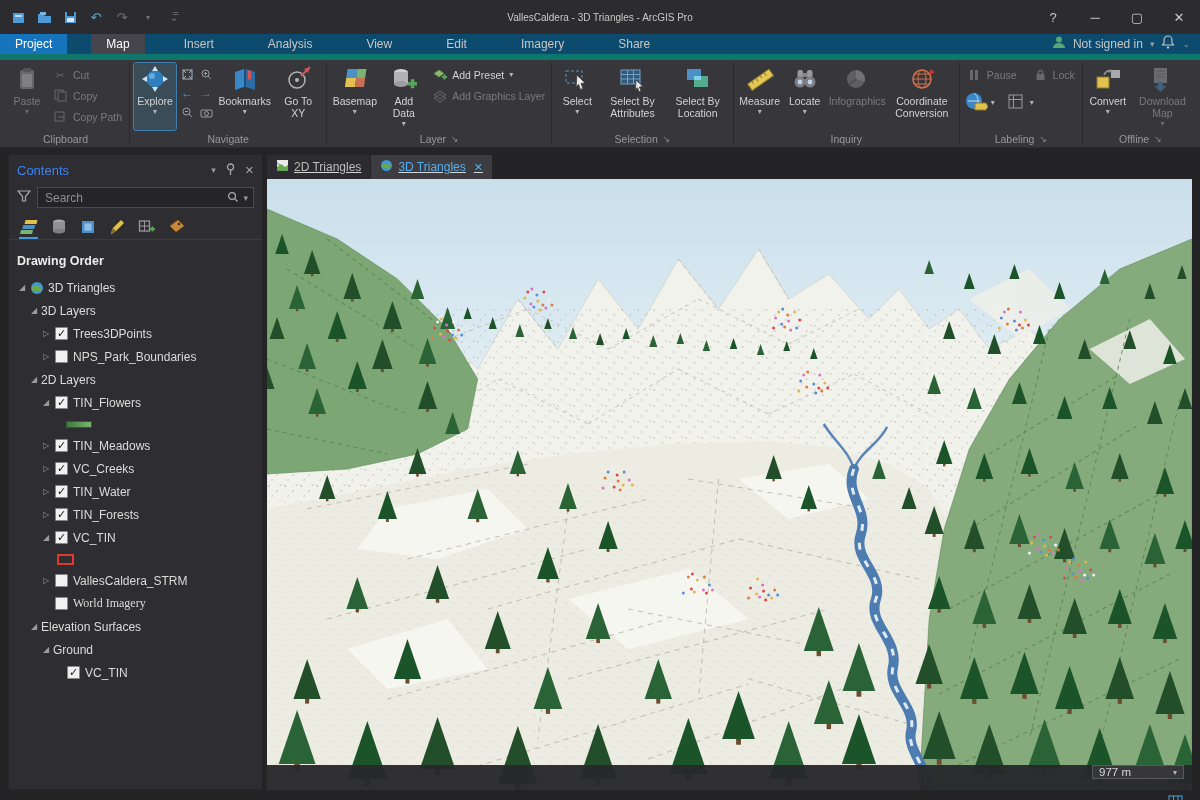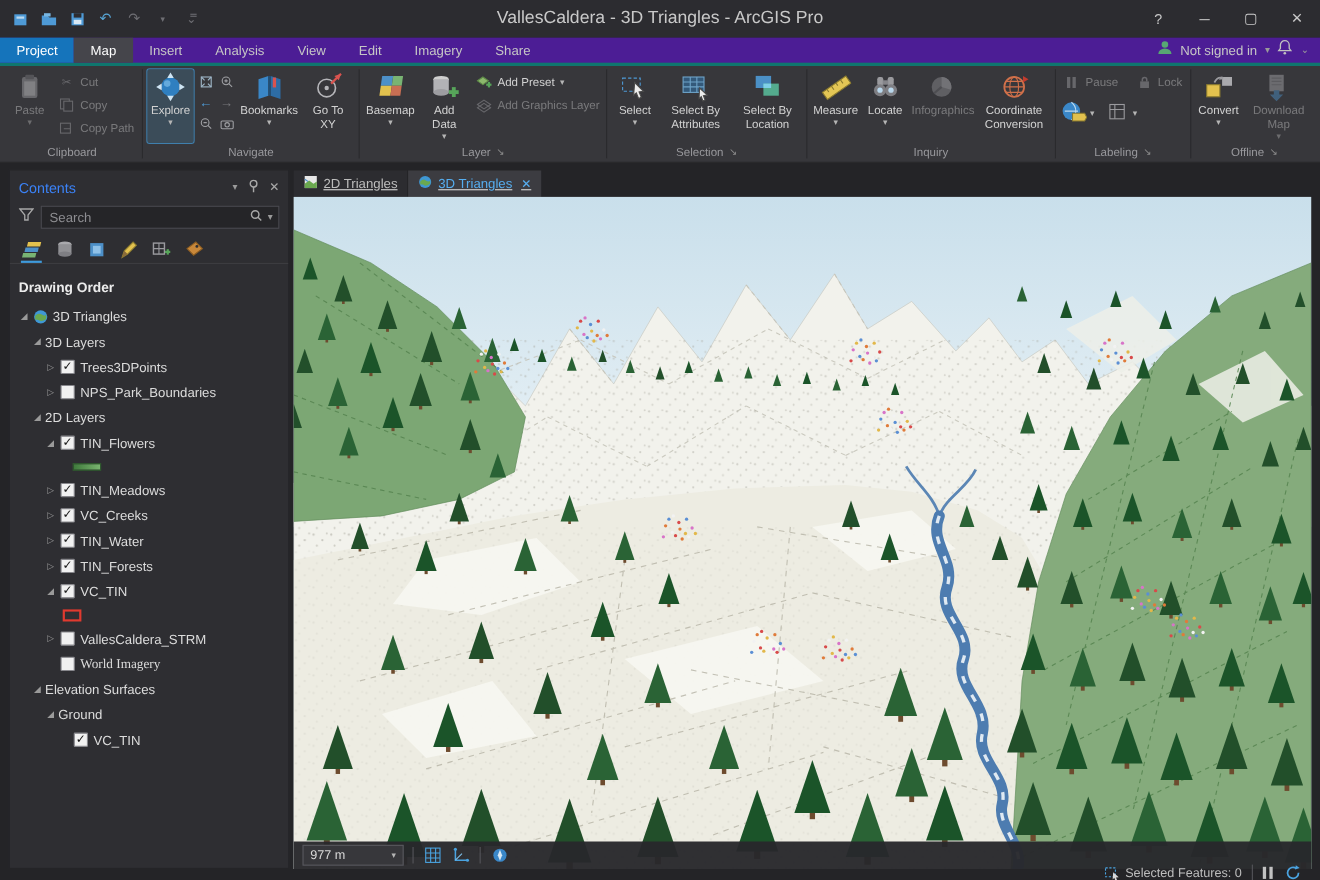--- a/index.html
+++ b/index.html
@@ -6,26 +6,26 @@
   html,body { margin:0; padding:0; background:#1d1d20; }
   body { font-family:"Liberation Sans","DejaVu Sans",sans-serif; }
   .app { width:1200px; height:800px; position:relative; background:#242427; color:#d6d6d6; overflow:hidden; display:flex; flex-direction:column; }
 
   
   .titlebar { height:34px; background:#2c2c30; display:flex; align-items:center; position:relative; flex:none; }
   .qat { display:flex; align-items:center; gap:6px; padding-left:8px; }
   .qat .qbtn { width:20px; height:20px; display:flex; align-items:center; justify-content:center; font-size:13px; }
   .qat .blue { color:#58a6d6; }
   .qat .gray { color:#6f6f74; }
-  .app-title { position:absolute; left:50%; transform:translateX(-50%); font-size:16px; color:#c9c9c9; white-space:nowrap; }
+  .app-title { position:absolute; left:50%; transform:translateX(-50%); font-size:10px; color:#c9c9c9; white-space:nowrap; }
   .win-controls { margin-left:auto; display:flex; height:34px; }
   .win-btn { width:42px; display:flex; align-items:center; justify-content:center; color:#c9c9c9; font-size:13px; }
 
   
-  .menubar { height:26px; background:#4c1d95; display:flex; align-items:stretch; flex:none; border-bottom:3px solid #0f766e; }
+  .menubar { height:26px; background:#0c4a6e; display:flex; align-items:stretch; flex:none; border-bottom:6px solid #0f766e;gap:24px; }
   .mtab { padding:0 15px; display:flex; align-items:center; font-size:12px; color:#c6c6c6; }
   .mtab.project { background:#1574bb; color:#fff; }
   .mtab.active { background:#45454b; color:#ffffff; }
   .menubar-right { margin-left:auto; display:flex; align-items:center; gap:7px; padding-right:10px; }
   .signin { font-size:12px; color:#c6c6c6; display:flex; align-items:center; gap:5px; }
   .chev { color:#9a9a9a; font-size:9px; }
 
   
   .ribbon { height:88px; background:#37373b; display:flex; align-items:stretch; padding:0 2px; flex:none; overflow:hidden; border-bottom:1px solid #2a2a2d; }
   .rgroup { display:flex; flex-direction:column; }
@@ -73,21 +73,21 @@
   
   .maparea { flex:1; display:flex; flex-direction:column; min-width:0; }
   .vtabs { height:25px; display:flex; align-items:flex-end; gap:1px; flex:none;text-decoration:underline; }
   .vtab { height:24px; display:flex; align-items:center; gap:5px; padding:0 9px; font-size:12px; background:#2c2c30; color:#bdbdbd; }
   .vtab.active { background:#3c3c41; color:#56aef0; }
   .vtab .close { color:#56aef0; font-size:11px; margin-left:3px; }
   .mapview { flex:1; position:relative; background:#d7e5ee; min-height:0; }
   .mapview svg.scene { display:block; width:100%; height:100%; }
 
   
-  .mstatus { position:absolute; left:0; right:0; bottom:0; height:25px; background:rgba(40,40,44,.96); display:flex; align-items:center; padding:0 8px; gap:8px; }
+  .mstatus { position:absolute; left:0; right:0; bottom:0; height:25px; background:rgba(40,40,44,.96); display:flex; align-items:flex-end; padding:0 8px; gap:8px;flex-direction:column; }
   .elev { width:92px; height:19px; background:#37373b; border:1px solid #58585e; display:flex; align-items:center; padding:0 6px; font-size:11.5px; color:#d8d8d8; }
   .elev .caret { margin-left:auto; }
   .vsep { width:1px; height:15px; background:#55555a; }
   .sicon { width:18px; height:18px; display:flex; align-items:center; justify-content:center; }
   .mstatus-right { margin-left:auto; display:flex; align-items:center; gap:9px;margin-top:32px; }
   .selfeat { font-size:11.5px; color:#bdbdbd; display:flex; align-items:center; gap:5px; }
   .pausebars { display:flex; gap:3px; }
   .pausebars i { width:3px; height:11px; background:#c2c2c2; display:block; }
 </style>
 </head>

